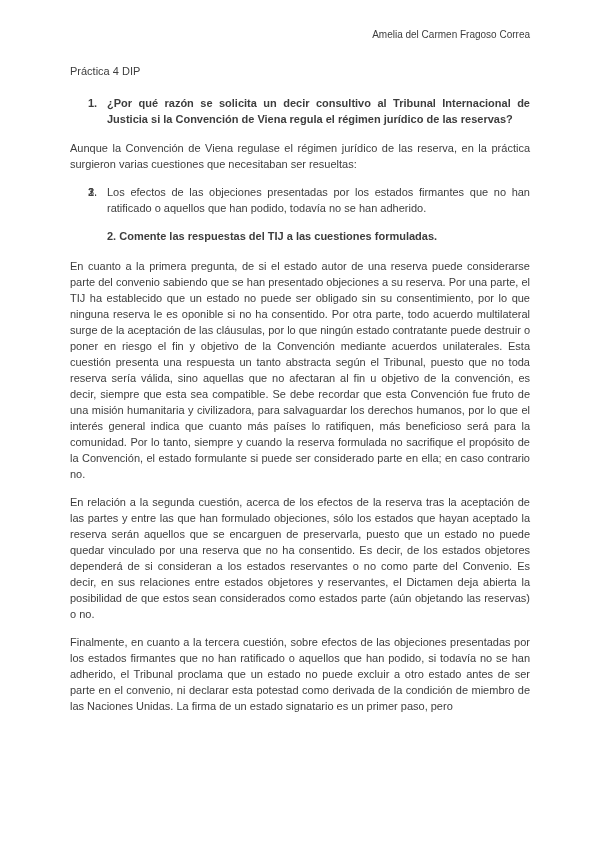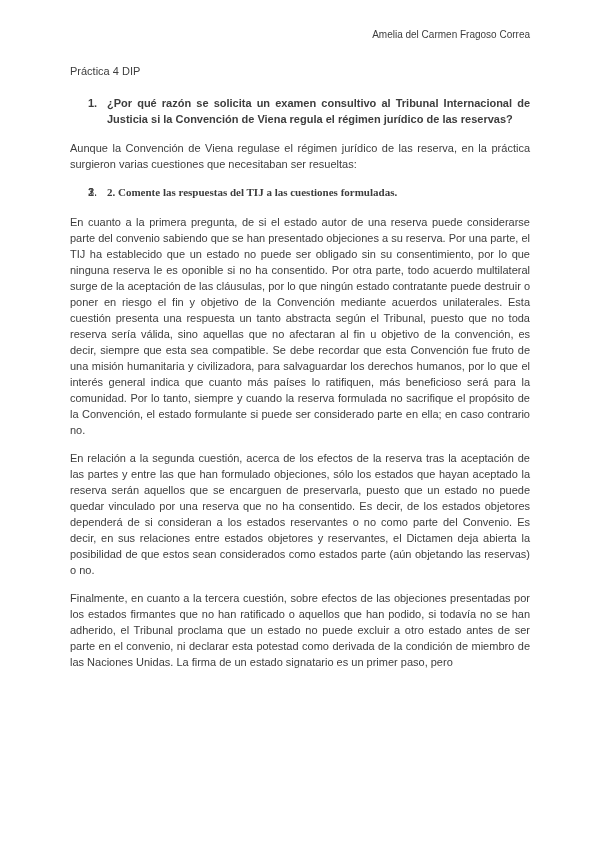--- a/index.html
+++ b/index.html
@@ -44,49 +44,49 @@
   }
   .q1 { margin-bottom: 13px; }
   .para {
     margin: 0 0 12px 0;
     text-align: justify;
   }
   .q2 {
     font-weight: bold;
     padding-left: 37px;
     margin: 5px 0 14px 0;
-    font-family: Liberation Serif, serif;
   }
 </style>
 </head>
 <body>
 
 <div class="page">
 
   <div class="doc-header">Amelia del Carmen Fragoso Correa</div>
 
   <div class="doc-title">Práctica 4 DIP</div>
 
   <div class="hang bold q1">
     <span class="num">1.</span>
-    <span>¿Por qué razón se solicita un examen consultivo al Tribunal Internacional de Justicia si la Convención de Viena regula el régimen jurídico de las reservas?</span>
+    <span>¿Por qué razón se solicita un decir consultivo al Tribunal Internacional de Justicia si la Convención de Viena regula el régimen jurídico de las reservas?</span>
   </div>
 
   <p class="para">Aunque la Convención de Viena regulase el régimen jurídico de las reserva, en la práctica surgieron varias cuestiones que necesitaban ser resueltas:</p>
 
   <div class="hang">
     <span class="num">1.</span>
   </div>
 
   <div class="hang">
     <span class="num">2.</span>
   </div>
 
   <div class="hang">
     <span class="num">3.</span>
+    <span>Los efectos de las objeciones presentadas por los estados firmantes que no han ratificado o aquellos que han podido, todavía no se han adherido.</span>
   </div>
 
   <div class="q2">2. Comente las respuestas del TIJ a las cuestiones formuladas.</div>
 
   <p class="para">En cuanto a la primera pregunta, de si el estado autor de una reserva puede considerarse parte del convenio sabiendo que se han presentado objeciones a su reserva. Por una parte, el TIJ ha establecido que un estado no puede ser obligado sin su consentimiento, por lo que ninguna reserva le es oponible si no ha consentido. Por otra parte, todo acuerdo multilateral surge de la aceptación de las cláusulas, por lo que ningún estado contratante puede destruir o poner en riesgo el fin y objetivo de la Convención mediante acuerdos unilaterales. Esta cuestión presenta una respuesta un tanto abstracta según el Tribunal, puesto que no toda reserva sería válida, sino aquellas que no afectaran al fin u objetivo de la convención, es decir, siempre que esta sea compatible. Se debe recordar que esta Convención fue fruto de una misión humanitaria y civilizadora, para salvaguardar los derechos humanos, por lo que el interés general indica que cuanto más países lo ratifiquen, más beneficioso será para la comunidad. Por lo tanto, siempre y cuando la reserva formulada no sacrifique el propósito de la Convención, el estado formulante si puede ser considerado parte en ella; en caso contrario no.</p>
 
   <p class="para">En relación a la segunda cuestión, acerca de los efectos de la reserva tras la aceptación de las partes y entre las que han formulado objeciones, sólo los estados que hayan aceptado la reserva serán aquellos que se encarguen de preservarla, puesto que un estado no puede quedar vinculado por una reserva que no ha consentido. Es decir, de los estados objetores dependerá de si consideran a los estados reservantes o no como parte del Convenio. Es decir, en sus relaciones entre estados objetores y reservantes, el Dictamen deja abierta la posibilidad de que estos sean considerados como estados parte (aún objetando las reservas) o no.</p>
 
   <p class="para">Finalmente, en cuanto a la tercera cuestión, sobre efectos de las objeciones presentadas por los estados firmantes que no han ratificado o aquellos que han podido, si todavía no se han adherido, el Tribunal proclama que un estado no puede excluir a otro estado antes de ser parte en el convenio, ni declarar esta potestad como derivada de la condición de miembro de las Naciones Unidas.  La firma de un estado signatario es un primer paso, pero</p>
 

